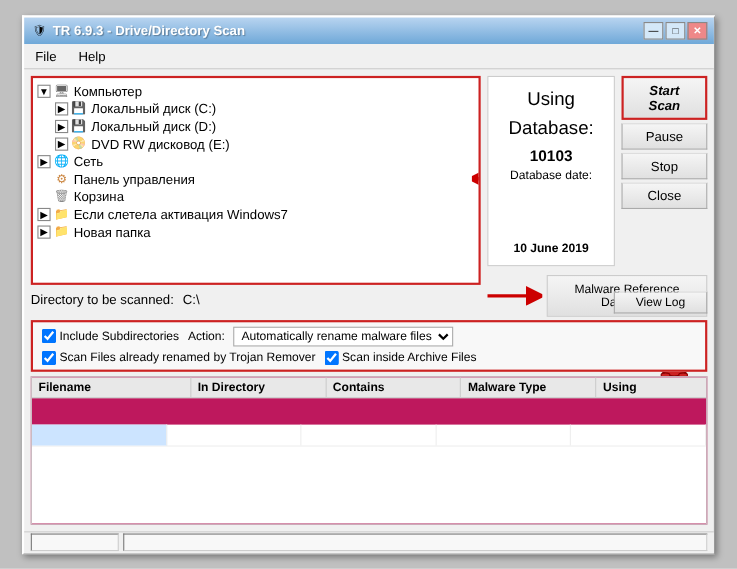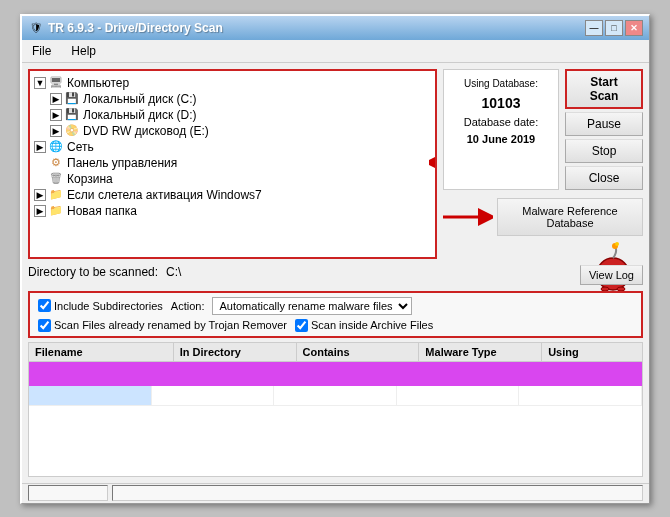--- a/index.html
+++ b/index.html
@@ -181,20 +181,21 @@
       border-top: 1px solid #ddd;
       padding: 4px 8px;
       cursor: pointer;
       font-size: 12px;
       text-align: center;
       min-height: 24px;
     }
     .win-btn.primary {
       border: 2px solid #cc2222;
       font-weight: bold;
+      font-style: italic;
     }
     .malware-db-btn {
       border: 1px solid #ccc;
       background: linear-gradient(to bottom, #f5f5f5, #e0e0e0);
       padding: 6px;
       cursor: pointer;
       text-align: center;
       font-size: 11px;
     }
     .tr-logo {
@@ -246,21 +247,21 @@
       font-size: 11px;
       border: 1px solid #aaa;
       background: #fff;
       padding: 1px 2px;
       cursor: pointer;
       max-width: 200px;
     }
     .results-table {
       flex: 1;
       border: 1px solid #ccc;
-      background: #d946ef;
+      background: #be185d;
       overflow: hidden;
       display: flex;
       flex-direction: column;
       gap: 24px;
     }
     .table-header {
       display: flex;
       background: #e8e8e8;
       border-bottom: 1px solid #ccc;
       font-size: 11px;
@@ -400,24 +401,24 @@
             <line x1="36" y1="10" x2="4" y2="10" stroke="#cc0000" stroke-width="3" marker-end="url(#ah1)"></line>
           </svg>
         </div>
       </div>
 
       <div class="right-panel">
 
         <div class="info-section">
 
           <div class="database-box">
-            <div style="font-size:10px;">Using Database:</div>
+            <div style="font-size:17px;">Using Database:</div>
             <div class="database-number">10103</div>
             <div style="font-size:11px;">Database date:</div>
-            <div style="font-size:11px; font-weight:bold;">10 June 2019</div>
+            <div style="font-size:11px; font-weight:bold;margin-top:48px;">10 June 2019</div>
           </div>
 
           <div class="button-panel">
             <button class="win-btn primary">Start Scan</button>
             <button class="win-btn">Pause</button>
             <button class="win-btn">Stop</button>
             <button class="win-btn">Close</button>
           </div>
         </div>
 
@@ -449,21 +450,21 @@
               <ellipse cx="38" cy="47" rx="4" ry="2" fill="#cc2222" stroke="#880000" stroke-width="1"></ellipse>
             </svg>
           </div>
         </div>
       </div>
     </div>
 
     <div class="dir-row">
       <span class="dir-label">Directory to be scanned:</span>
       <span class="dir-value">C:\</span>
-      <button class="win-btn view-log-btn" style="font-size:11px; padding:2px 8px; min-height:20px;">View Log</button>
+      <button class="win-btn view-log-btn" style="font-size:11px; padding:2px 19px; min-height:20px;">View Log</button>
     </div>
 
     <div class="options-box">
 
       <div class="options-row">
         <label class="checkbox-item">
           <input type="checkbox" checked="" style="">
           <span>Include Subdirectories</span>
         </label>
         <span class="action-label">Action:</span>

